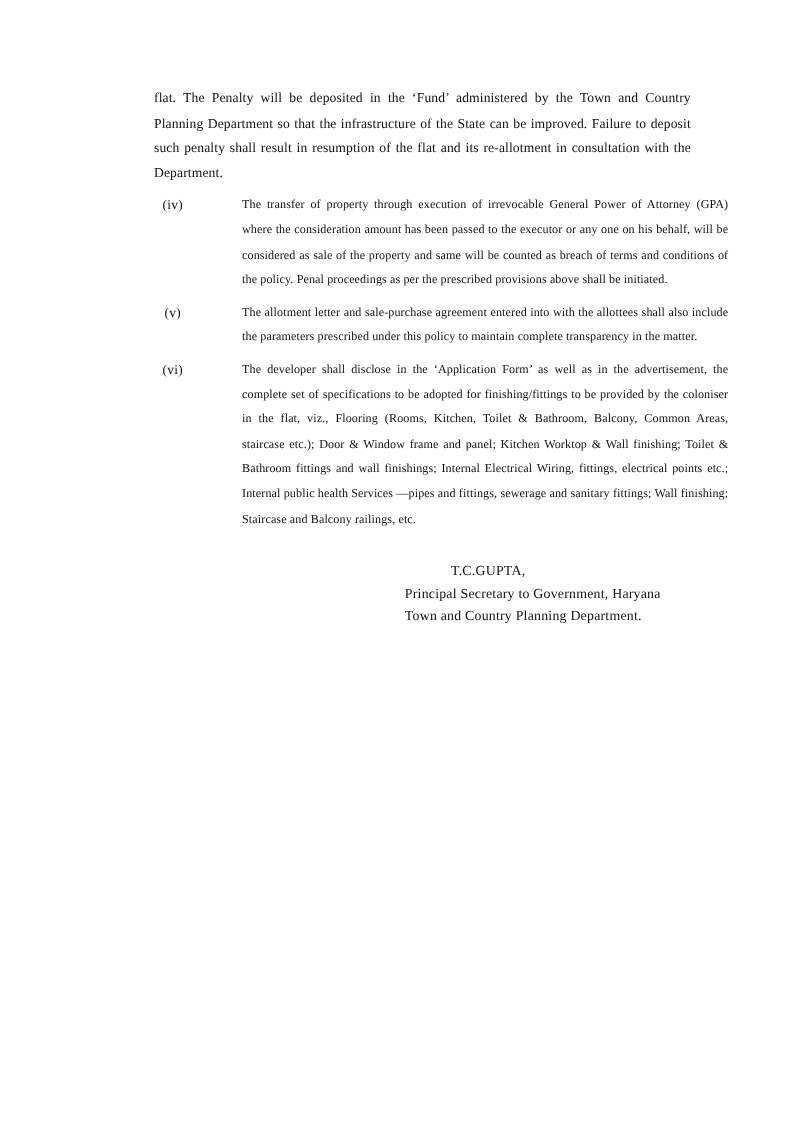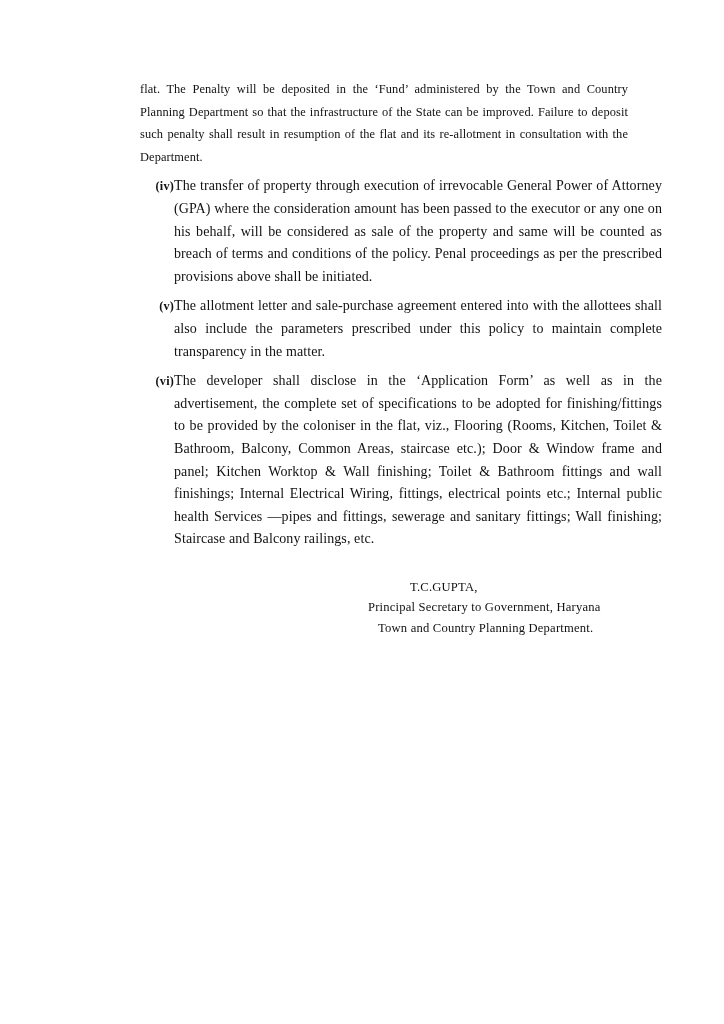--- a/index.html
+++ b/index.html
@@ -34,32 +34,33 @@
   }
   .item {
     display: flex;
     align-items: flex-start;
     margin-top: 7px;
   }
   .item-marker {
     flex: 0 0 34px;
     font-size: 12.2px;
     line-height: 22.6px;
-    font-weight: bold;
-    text-align: right;
+    font-weight: normal;
+    text-align: center;
     padding-left: 0px;
     letter-spacing: 0.2px;
   }
   .item-text {
     flex: 1 1 auto;
-    font-size: 14px;
+    font-size: 11px;
     line-height: 22.6px;
     text-align: justify;
     text-justify: inter-word;
     letter-spacing: 0.1px;
+    margin-left: 46px;
   }
   .lead {
     margin-left: 34px;
     width: 488px;
   }
   .signature {
     margin-top: 26px;
     margin-left: 228px;
     font-size: 12.6px;
     line-height: 20.5px;
@@ -67,21 +68,21 @@
     letter-spacing: 0.2px;
   }
   .sig-line-1 {
     margin-left: 42px;
   }
   .sig-line-2 {
     margin-left: 0px;
     font-family: Liberation Serif, serif;
   }
   .sig-line-3 {
-    margin-left: 10px;
+    margin-left: 0;
   }
 </style>
 </head>
 <body>
 
 <div class="page">
   <div class="doc-body">
 
     <p class="para lead">flat. The Penalty will be deposited in the ‘Fund’ administered by the Town and Country Planning Department so that the infrastructure of the State can be improved. Failure to deposit such penalty shall result in resumption of the flat and its re-allotment in consultation with the Department.</p>
 

